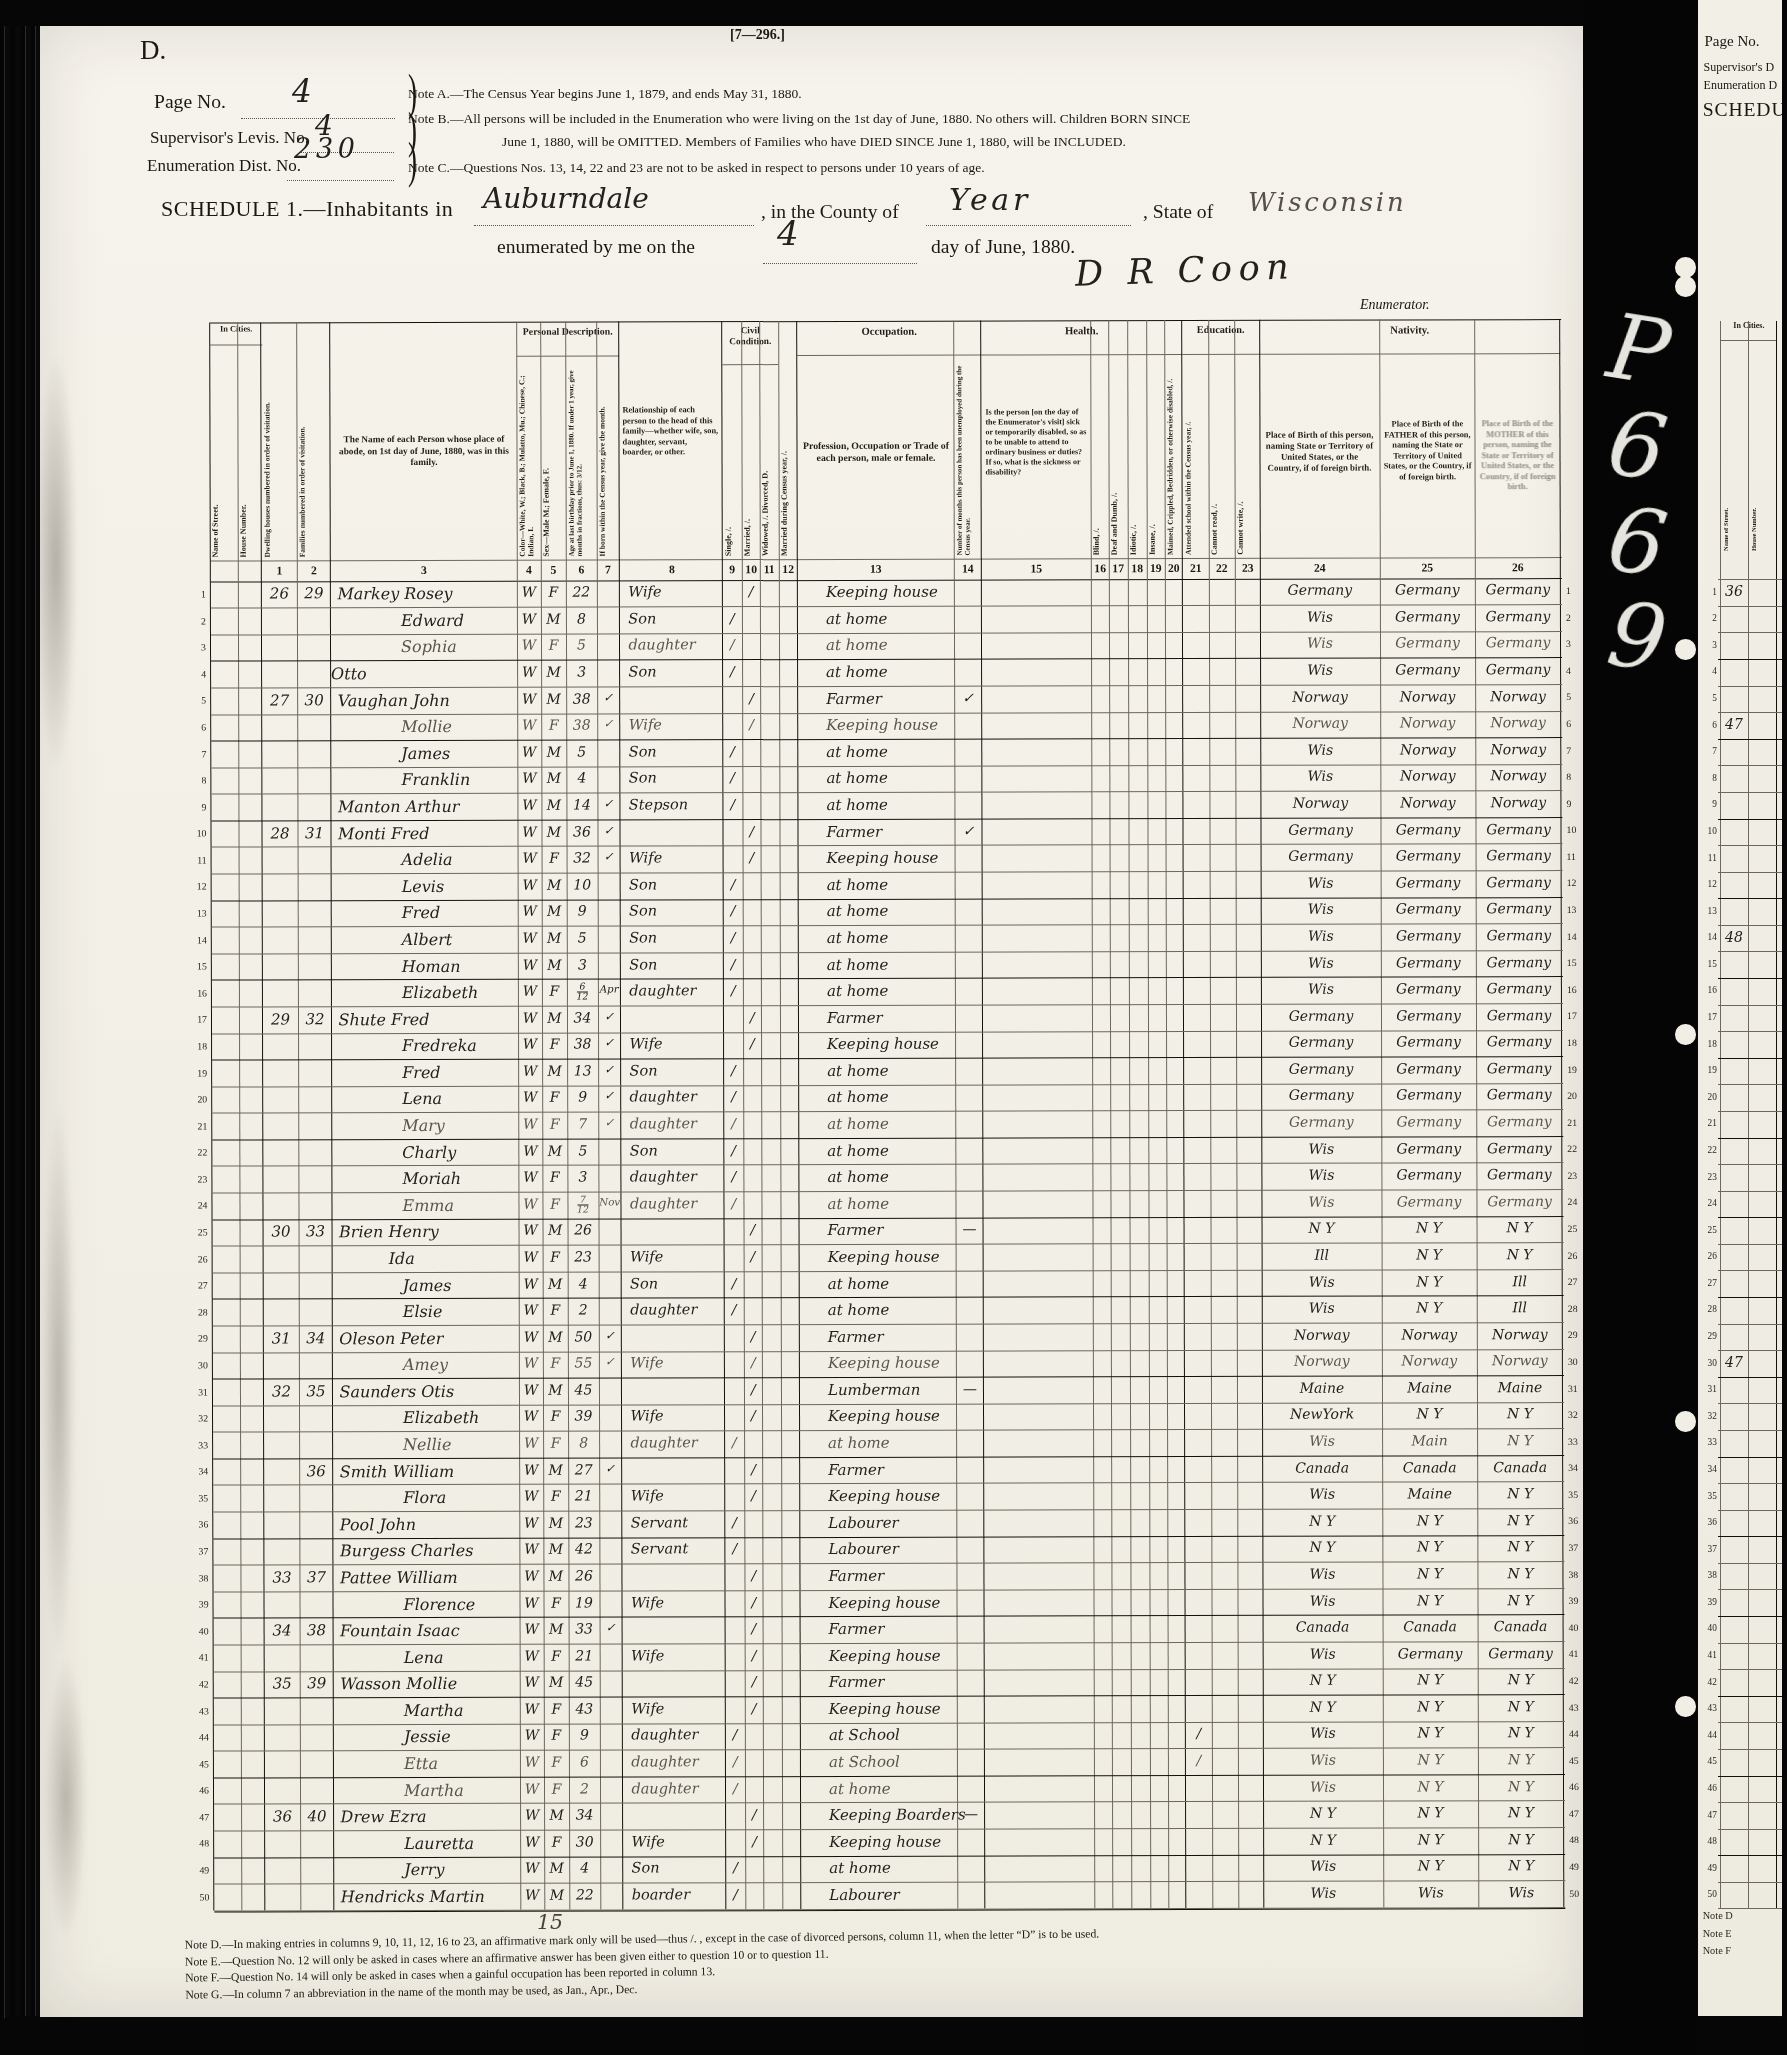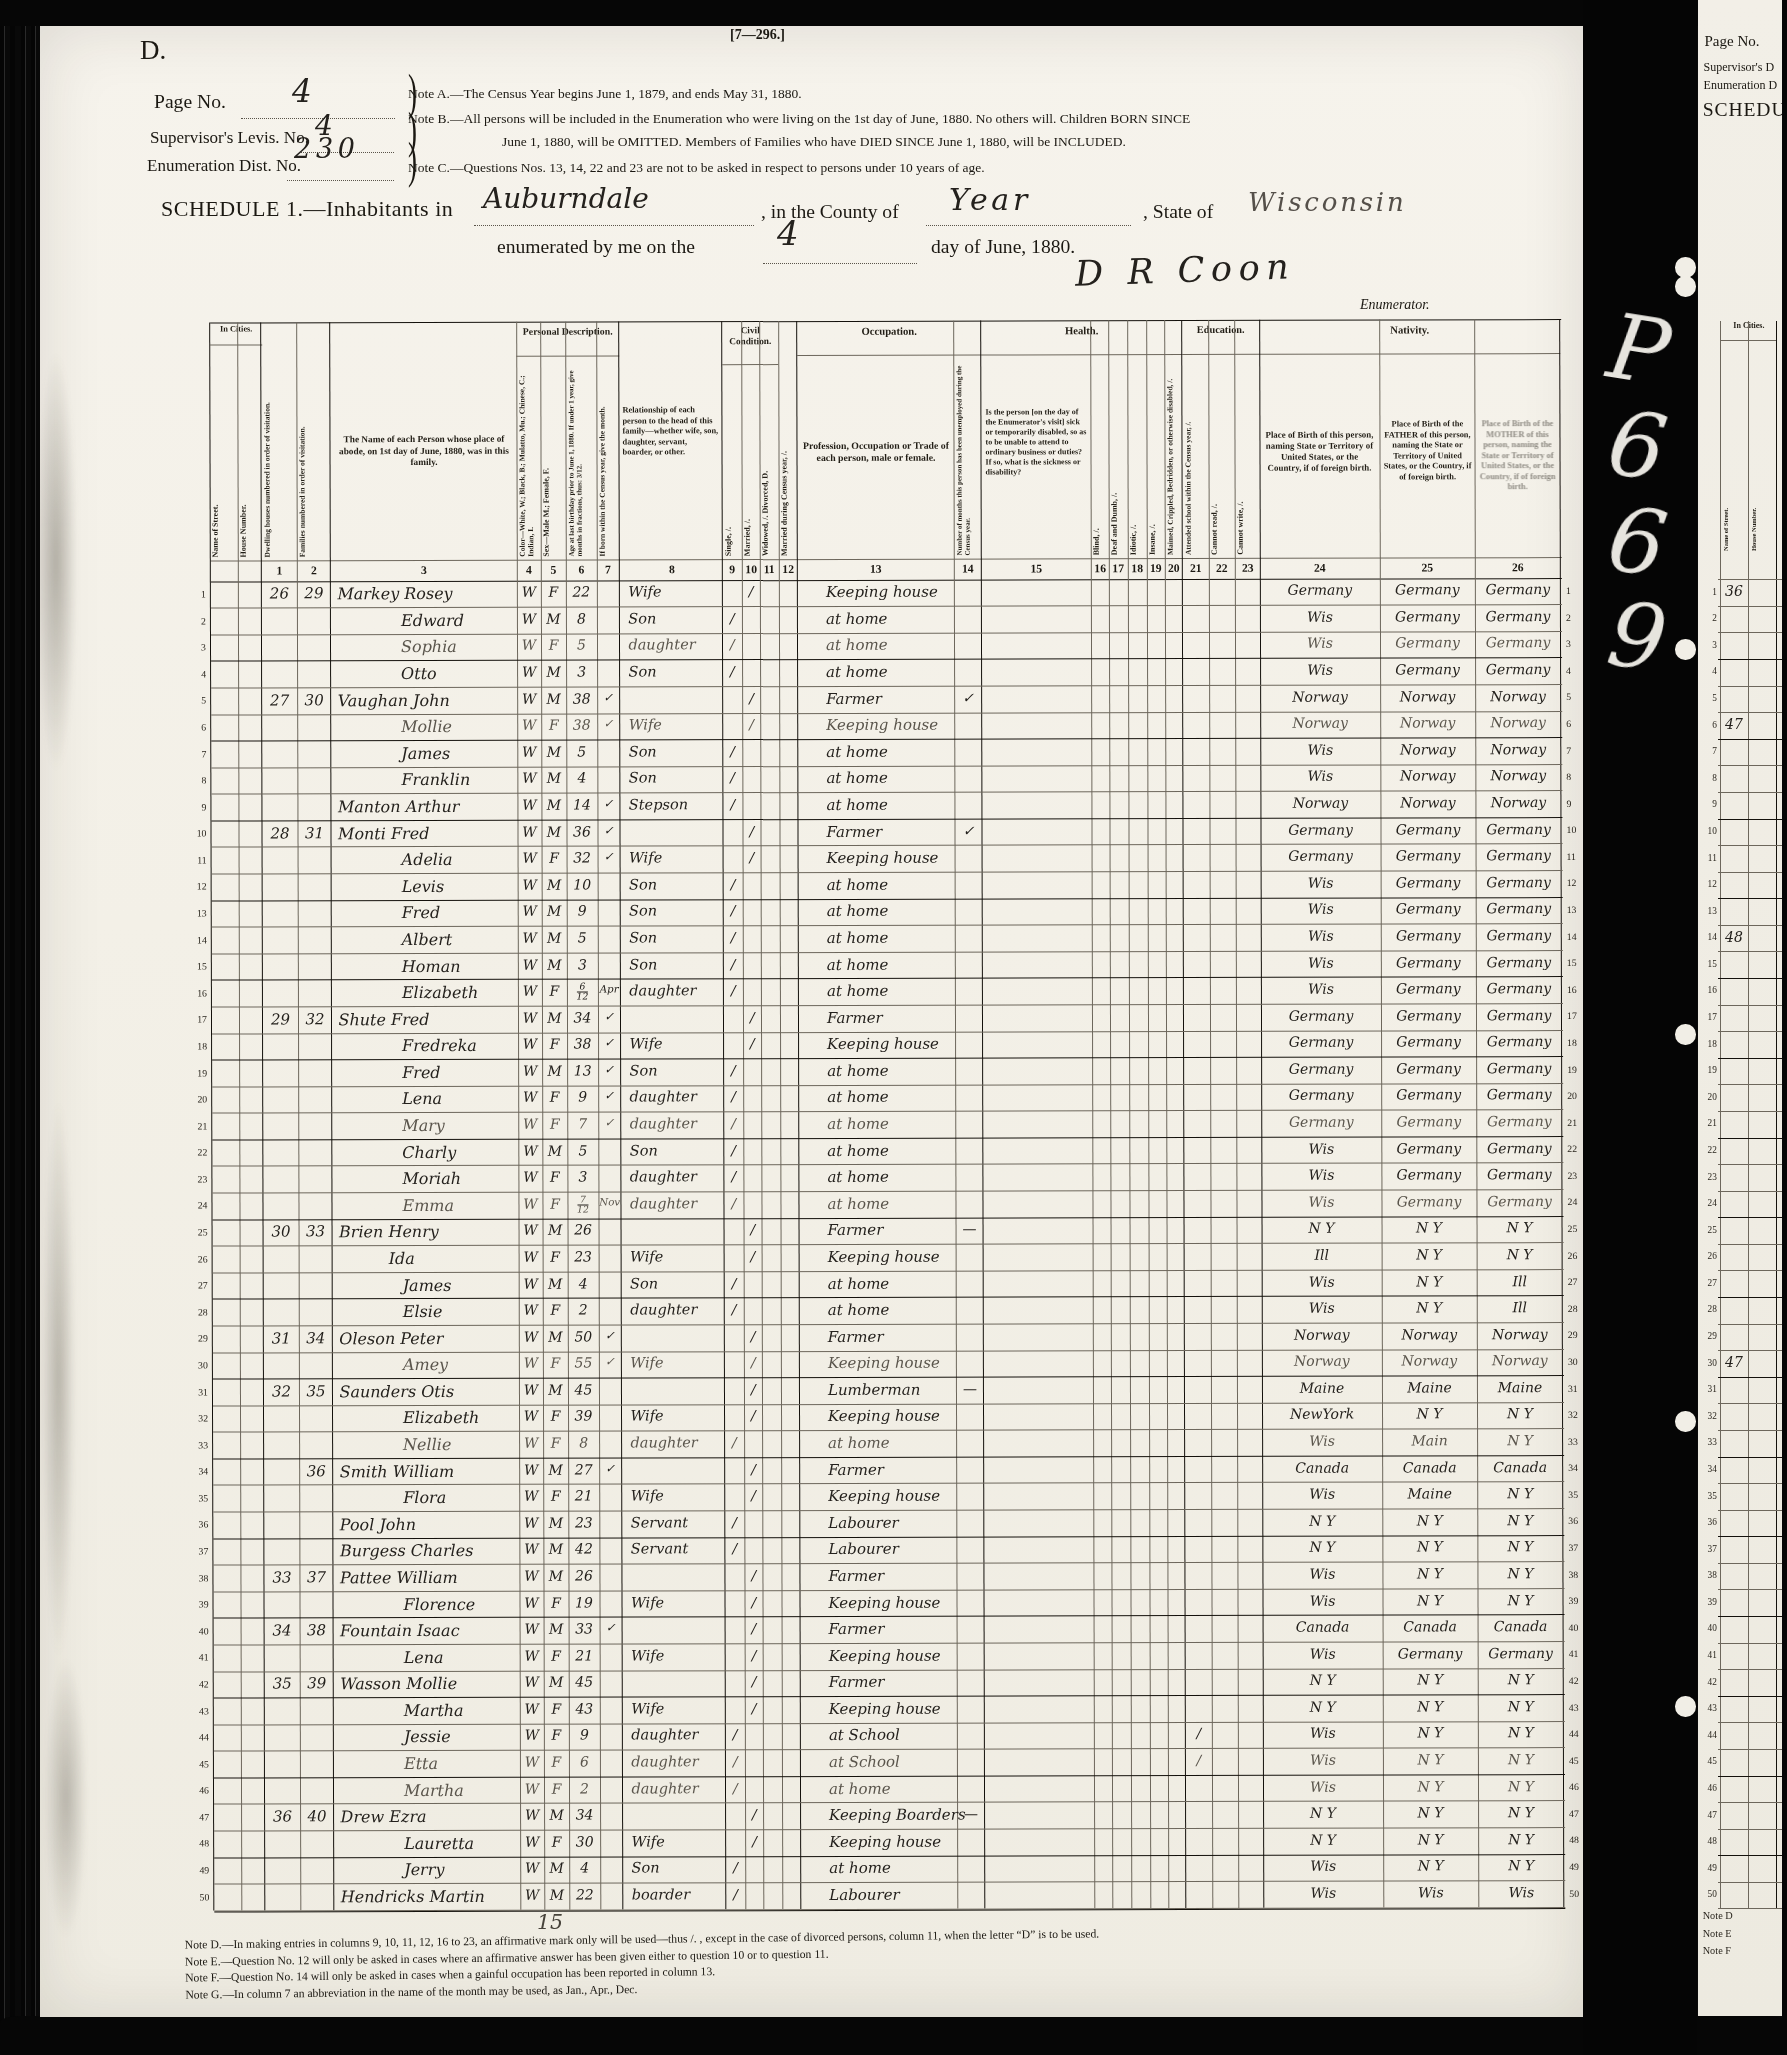--- a/index.html
+++ b/index.html
@@ -222,21 +222,21 @@
         <div class="abs hw faded" style="left: 527px; top: 610px; width: 31px; font-size: 14px; text-align: center;">5</div>
         <div class="abs hw faded" style="left: 581px; top: 610px; width: 104px; font-size: 14.5px; text-align: left; padding-left: 8.4px;">daughter</div>
         <div class="abs hw faded" style="left: 684px; top: 610px; width: 18.7px; font-size: 14px; text-align: center;">/</div>
         <div class="abs hw faded" style="left: 759px; top: 610px; width: 156px; font-size: 15px; text-align: left; padding-left: 28px;">at home</div>
         <div class="abs hw faded" style="left: 1221px; top: 610px; width: 120px; font-size: 14px; text-align: center;">Wis</div>
         <div class="abs hw faded" style="left: 1341px; top: 610px; width: 95px; font-size: 14px; text-align: center;">Germany</div>
         <div class="abs hw faded" style="left: 1436px; top: 610px; width: 86px; font-size: 14px; text-align: center;">Germany</div>
         <div class="gl" style="left: 172px; top: 660px; width: 1351px; height: 0.5px;"></div>
         <div class="abs rnum" style="left: 136px; top: 641px; width: 31px; text-align: right;">4</div>
         <div class="abs rnum" style="left: 1527px; top: 641px; width: 28px; text-align: left;">4</div>
-        <div class="abs hw" style="left: 292px; top: 637px; width: 186px; font-size: 16px; text-align: left; padding-left: 70px;">Otto</div>
+        <div class="abs hw" style="left: 292px; top: 637px; width: 186px; font-size: 16px; text-align: left; ">Otto</div>
         <div class="abs hw" style="left: 478px; top: 637px; width: 24px; font-size: 14px; text-align: center;">W</div>
         <div class="abs hw" style="left: 502px; top: 637px; width: 25px; font-size: 14px; text-align: center;">M</div>
         <div class="abs hw" style="left: 527px; top: 637px; width: 31px; font-size: 14px; text-align: center;">3</div>
         <div class="abs hw" style="left: 581px; top: 637px; width: 104px; font-size: 14.5px; text-align: left; padding-left: 8.4px;">Son</div>
         <div class="abs hw" style="left: 684px; top: 637px; width: 18.7px; font-size: 14px; text-align: center;">/</div>
         <div class="abs hw" style="left: 759px; top: 637px; width: 156px; font-size: 15px; text-align: left; padding-left: 28px;">at home</div>
         <div class="abs hw" style="left: 1221px; top: 637px; width: 120px; font-size: 14px; text-align: center;">Wis</div>
         <div class="abs hw" style="left: 1341px; top: 637px; width: 95px; font-size: 14px; text-align: center;">Germany</div>
         <div class="abs hw" style="left: 1436px; top: 637px; width: 86px; font-size: 14px; text-align: center;">Germany</div>
         <div class="gl" style="left: 172px; top: 687px; width: 1351px; height: 0.5px;"></div>

